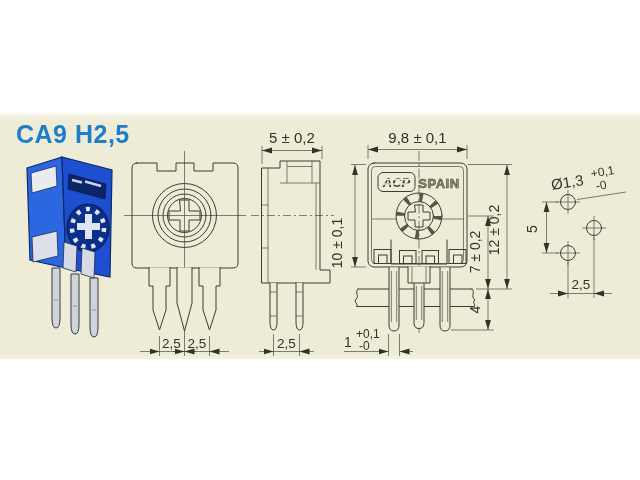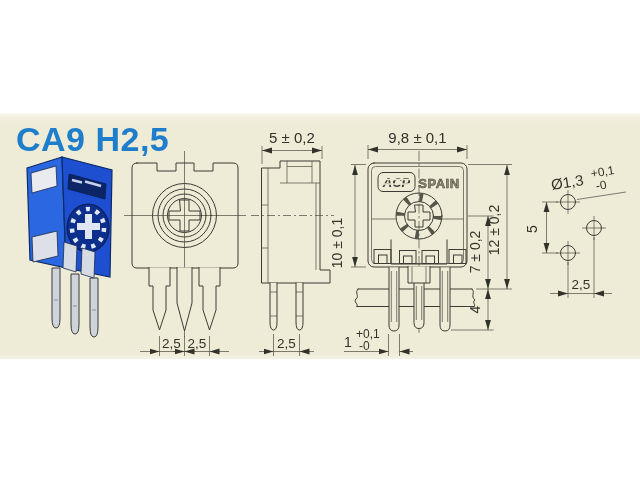--- a/index.html
+++ b/index.html
@@ -1,20 +1,20 @@
 <!DOCTYPE html>
 <html><head>
 <meta charset="utf-8">
 <style>
   html,body{margin:0;padding:0;}
   body{width:640px;height:480px;background:#ffffff;font-family:"Liberation Sans",sans-serif;position:relative;overflow:hidden;}
   .stage{position:absolute;left:0;top:0;width:640px;height:480px;background:#ffffff;}
   .panel{position:absolute;left:0;top:113px;width:640px;height:246px;
          background:linear-gradient(180deg,#fbfaf1 0%,#f3f0df 1.5%,#eeebd7 4%,#eeebd7 97%,#f3f1e1 100%);}
-  .title{position:absolute;left:16px;top:120px;font-size:34px;font-weight:bold;color:#1e7ecc;letter-spacing:0.5px;}
+  .title{position:absolute;left:16px;top:120px;font-size:25px;font-weight:bold;color:#1e7ecc;letter-spacing:0.5px;}
   svg{position:absolute;left:0;top:0;}
   .ln{stroke:#3c3c34;stroke-width:1;fill:none;stroke-linecap:square;}
   .thin{stroke:#4a4a40;stroke-width:0.7;fill:none;}
   .fillbg{fill:#eeebd7;}
   .dimtxt{font-family:"Liberation Sans",sans-serif;font-size:13.5px;fill:#32322a;}
   .dimtxt-lg{font-family:"Liberation Sans",sans-serif;font-size:15px;fill:#32322a;}
   .dimtxt-md{font-family:"Liberation Sans",sans-serif;font-size:14px;fill:#32322a;}
   .dimtxt-sm{font-family:"Liberation Sans",sans-serif;font-size:12px;fill:#32322a;}
   .logotxt{font-family:"Liberation Sans",sans-serif;font-size:13px;font-weight:bold;font-style:italic;fill:#3c3c34;}
   .spaintxt{font-family:"Liberation Sans",sans-serif;font-size:13px;font-weight:bold;fill:#8f8a70;stroke:#3c3c34;stroke-width:0.5;letter-spacing:0.5px;}

